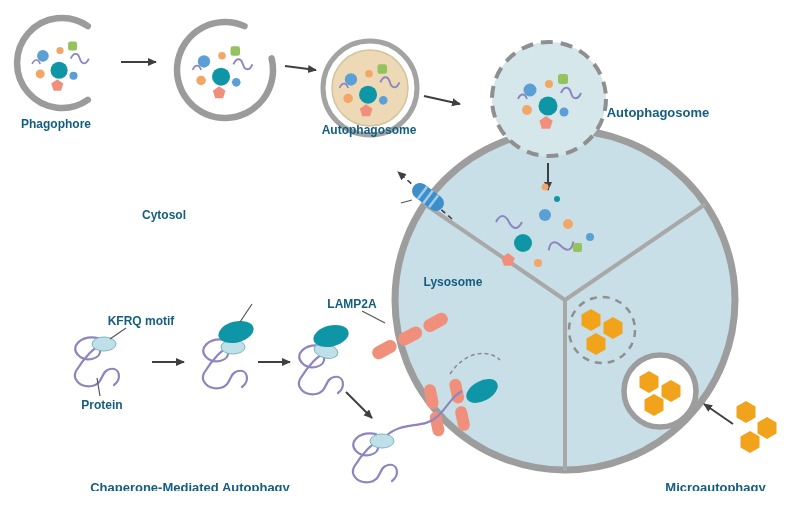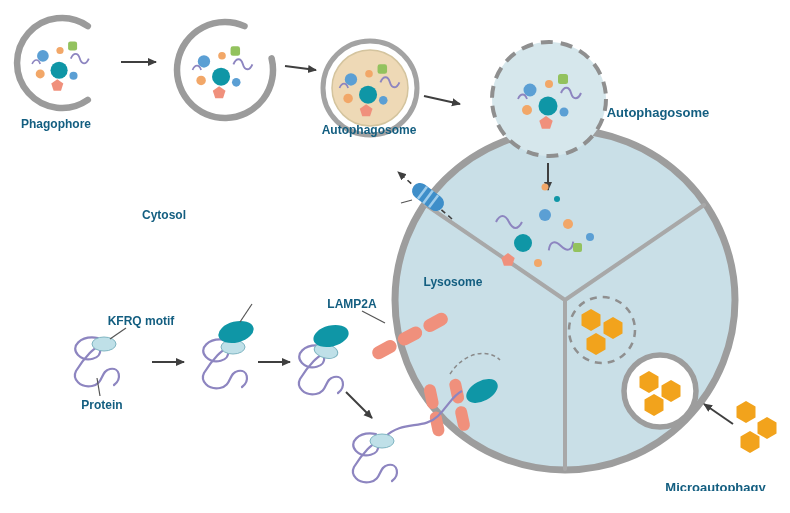--- a/index.html
+++ b/index.html
@@ -158,15 +158,16 @@
 </svg>
 
 <div class="lbl" style="left:56px;  top:117px;">Phagophore</div>
 <div class="lbl" style="left:369px; top:123px;">Autophagosome</div>
 <div class="lbl big" style="left:658px; top:106px;">Autophagosome</div>
 <div class="lbl" style="left:164px; top:200px;margin-top:8px;">Cytosol</div>
 <div class="lbl" style="left:453px; top:275px;">Lysosome</div>
 <div class="lbl" style="left:352px; top:297px;">LAMP2A</div>
 <div class="lbl" style="left:141px; top:314px;">KFRQ motif</div>
 <div class="lbl" style="left:102px; top:398px;">Protein</div>
+<div class="lbl big" style="left:190px; top:481px;">Chaperone-Mediated Autophagy</div>
 <div class="lbl big" style="left:700px; top:481px;padding-left:31px;">Microautophagy</div>
 
 </div>
 
 </body></html>

